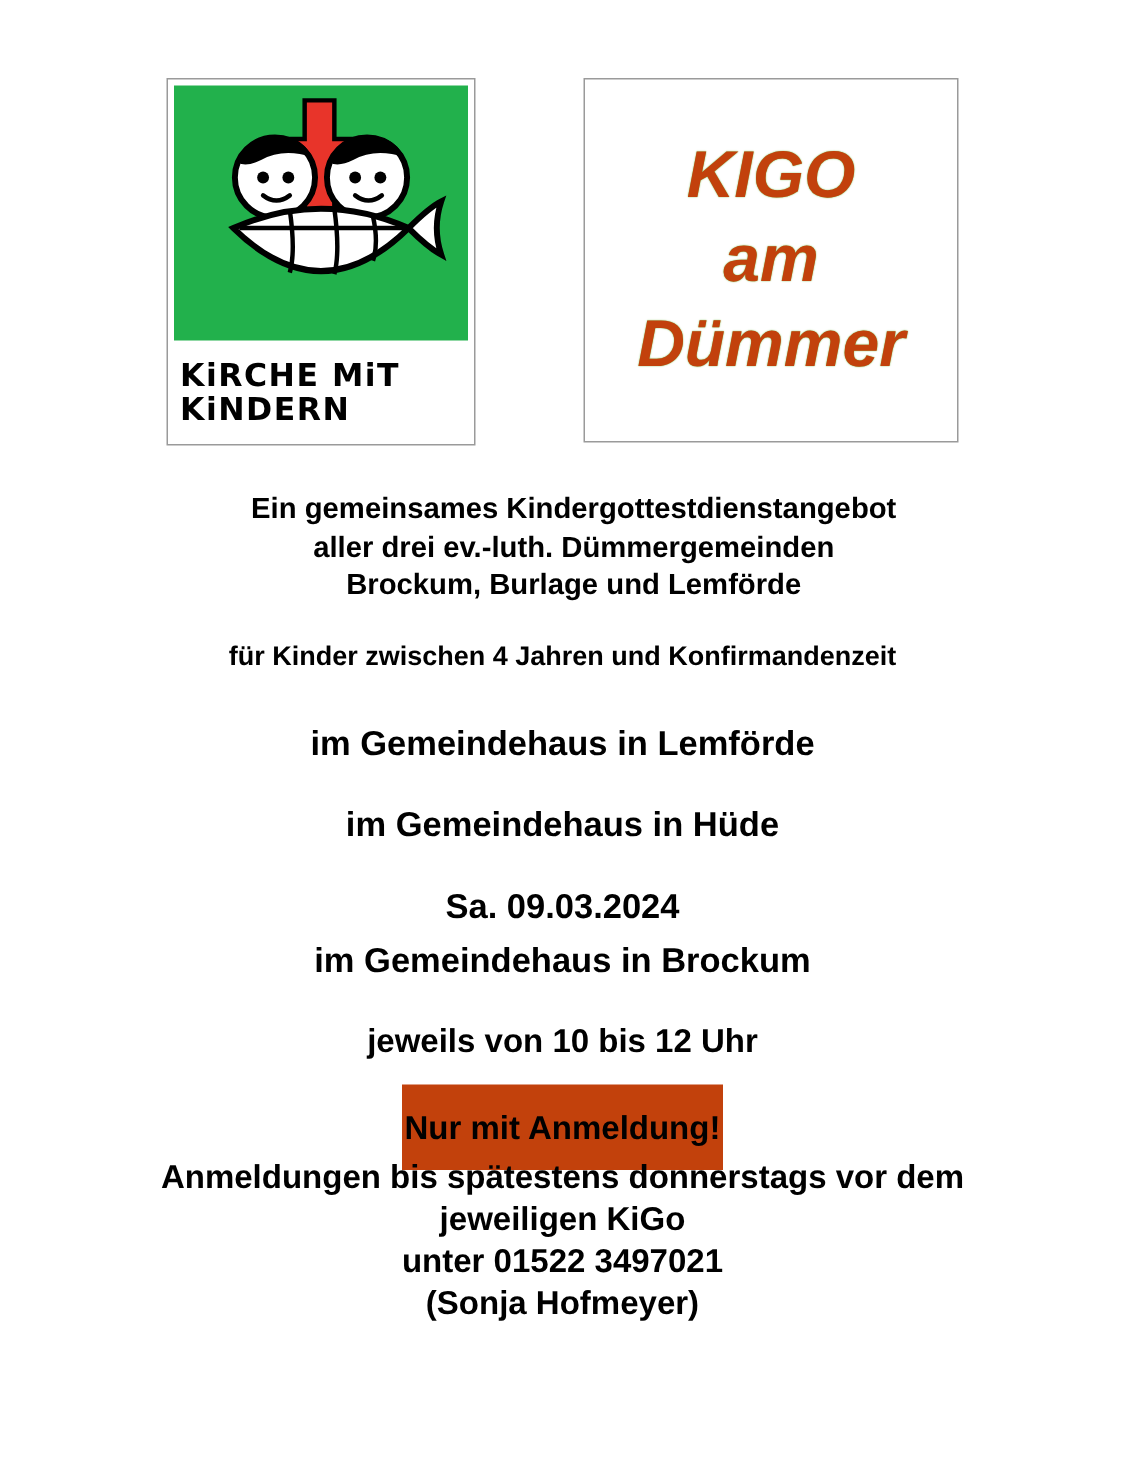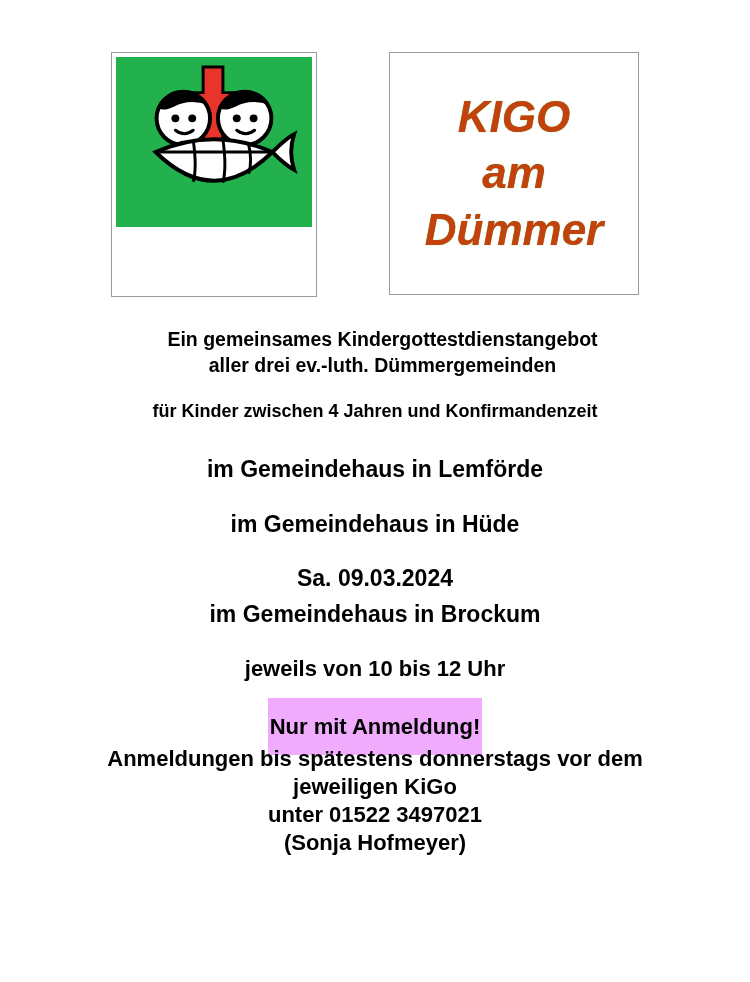--- a/index.html
+++ b/index.html
@@ -136,21 +136,21 @@
     font-weight: bold;
   }
 
   .registration {
     margin-top: 30px;
     font-size: 22px;
     font-weight: bold;
     line-height: 1.28;
   }
   .highlight {
-    background: #f0abfc;
+    background: #c2410c;
     padding: 16px 2px;
   }
   .registration .lead {
     margin-bottom: 4px;
   }
   .registration .wide {
     white-space: nowrap;
   }
 </style>
 </head>
@@ -179,33 +179,38 @@
           <path d="M122 74 q9 7 18 0" stroke="#000" stroke-width="3" fill="none" stroke-linecap="round"></path>
 
           <path d="M40 96 q59 -26 118 0 q-59 58 -118 0 z" fill="#ffffff" stroke="#000" stroke-width="4"></path>
           <path d="M158 96 q14 -14 22 -18 q-6 18 0 36 q-9 -5 -22 -18 z" fill="#ffffff" stroke="#000" stroke-width="4"></path>
           <path d="M44 96 h112" stroke="#000" stroke-width="3"></path>
           <path d="M78 84 q4 28 0 42" stroke="#000" stroke-width="3" fill="none"></path>
           <path d="M108 83 q4 29 0 44" stroke="#000" stroke-width="3" fill="none"></path>
           <path d="M134 88 q4 18 0 30" stroke="#000" stroke-width="3" fill="none"></path>
         </svg>
       </div>
+      <div class="logo-left-caption">
+        <span>KiRCHE MiT</span>
+        <span>KiNDERN</span>
+      </div>
     </div>
 
     <div class="logo-right">
       <div>KIGO</div>
       <div>am</div>
       <div>Dümmer</div>
     </div>
 
   </div>
 
   <div class="block intro">
     <div>Ein gemeinsames Kindergottestdienstangebot</div>
     <div>aller drei ev.-luth. Dümmergemeinden</div>
+    <div>Brockum, Burlage und Lemförde</div>
   </div>
 
   <div class="block agegroup">für Kinder zwischen 4 Jahren und Konfirmandenzeit</div>
 
   <div class="block dates">
 
     <div class="date-entry">
       <div>im Gemeindehaus in Lemförde</div>
     </div>
 

